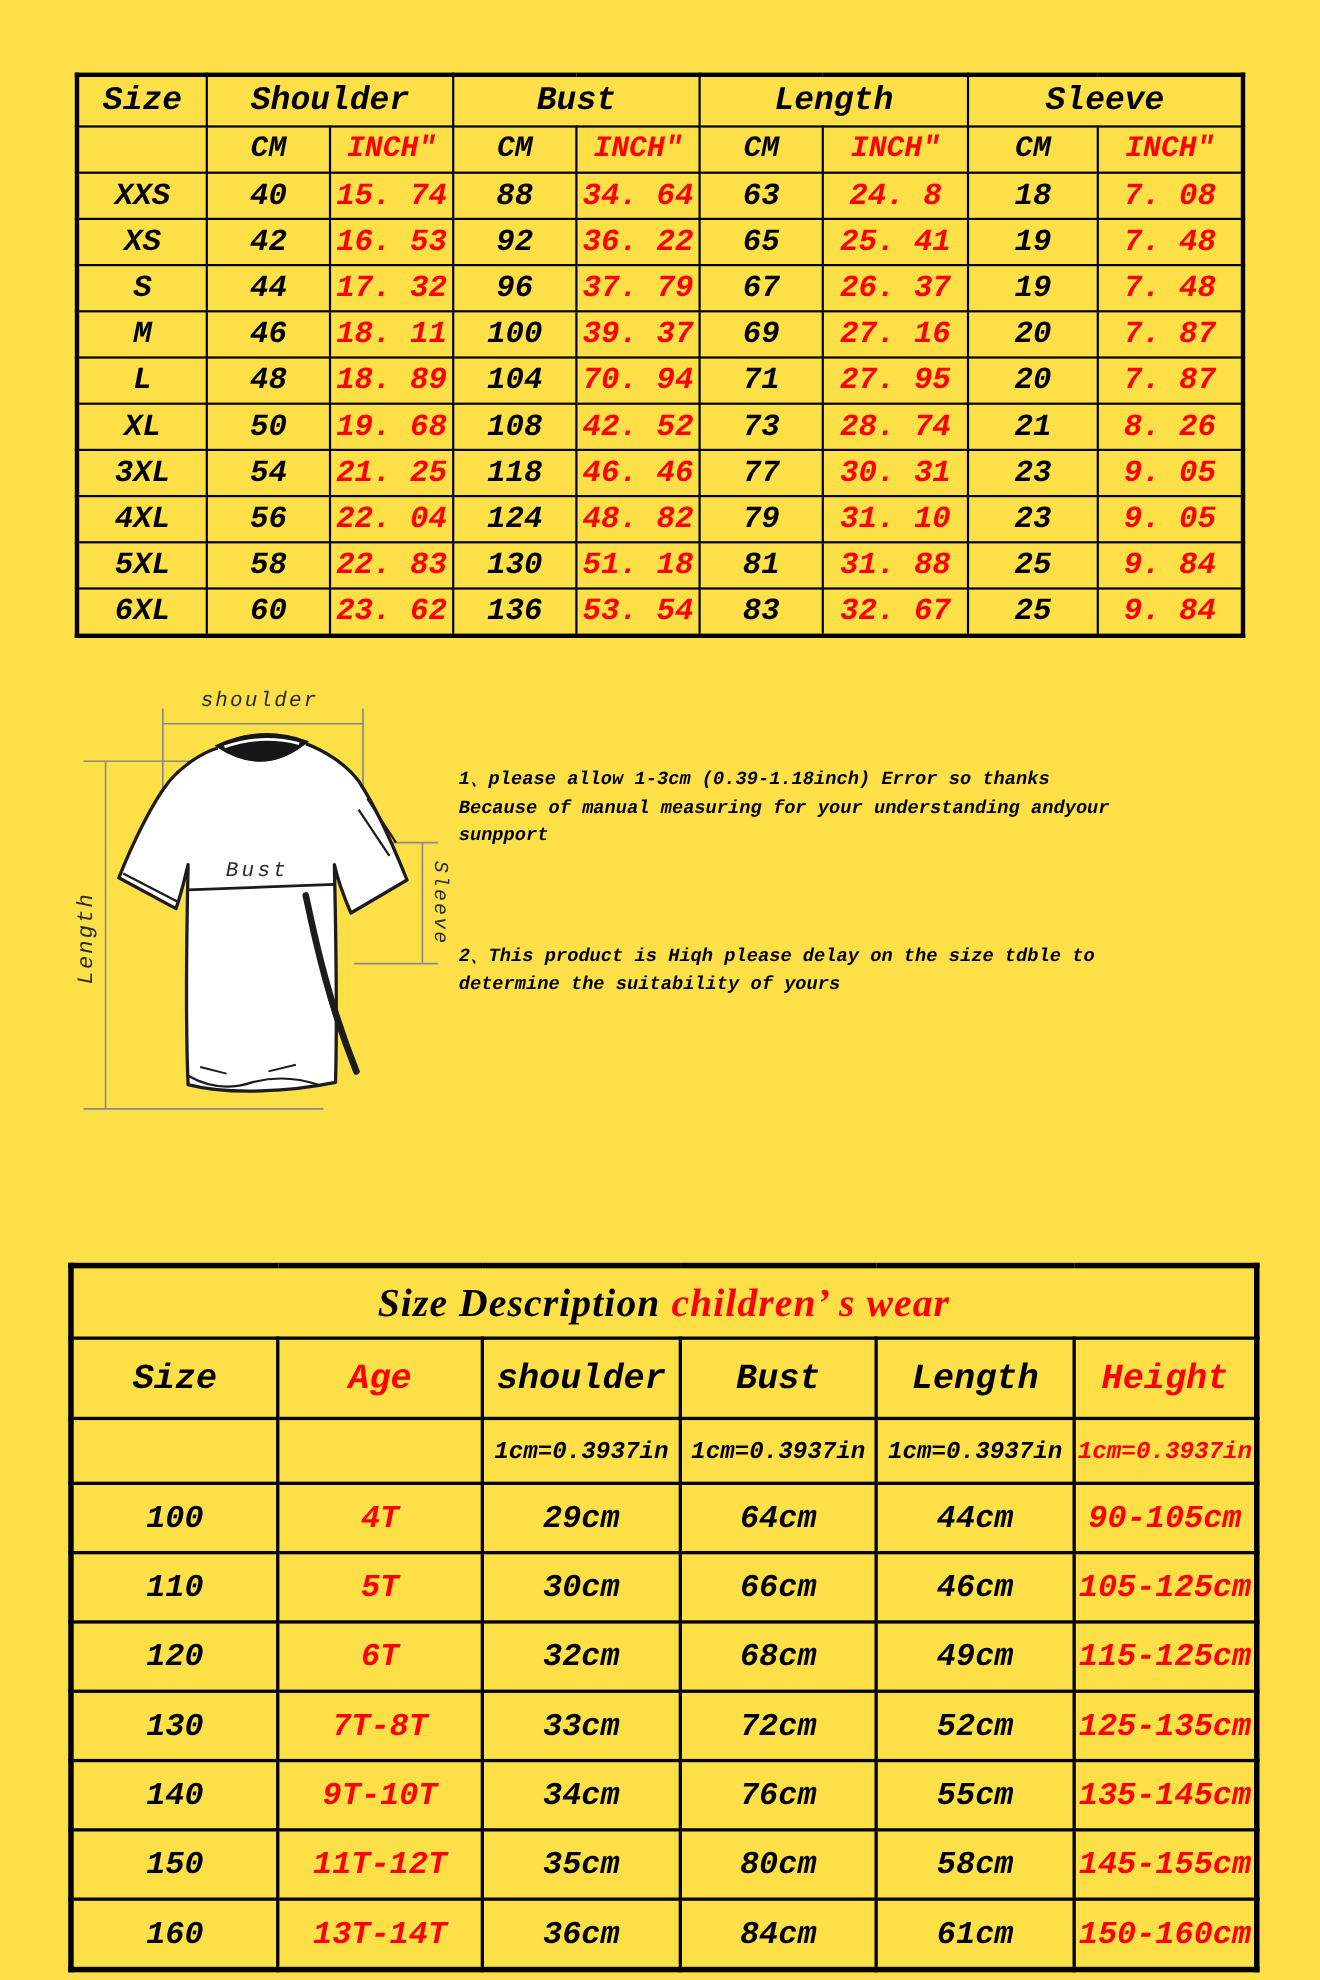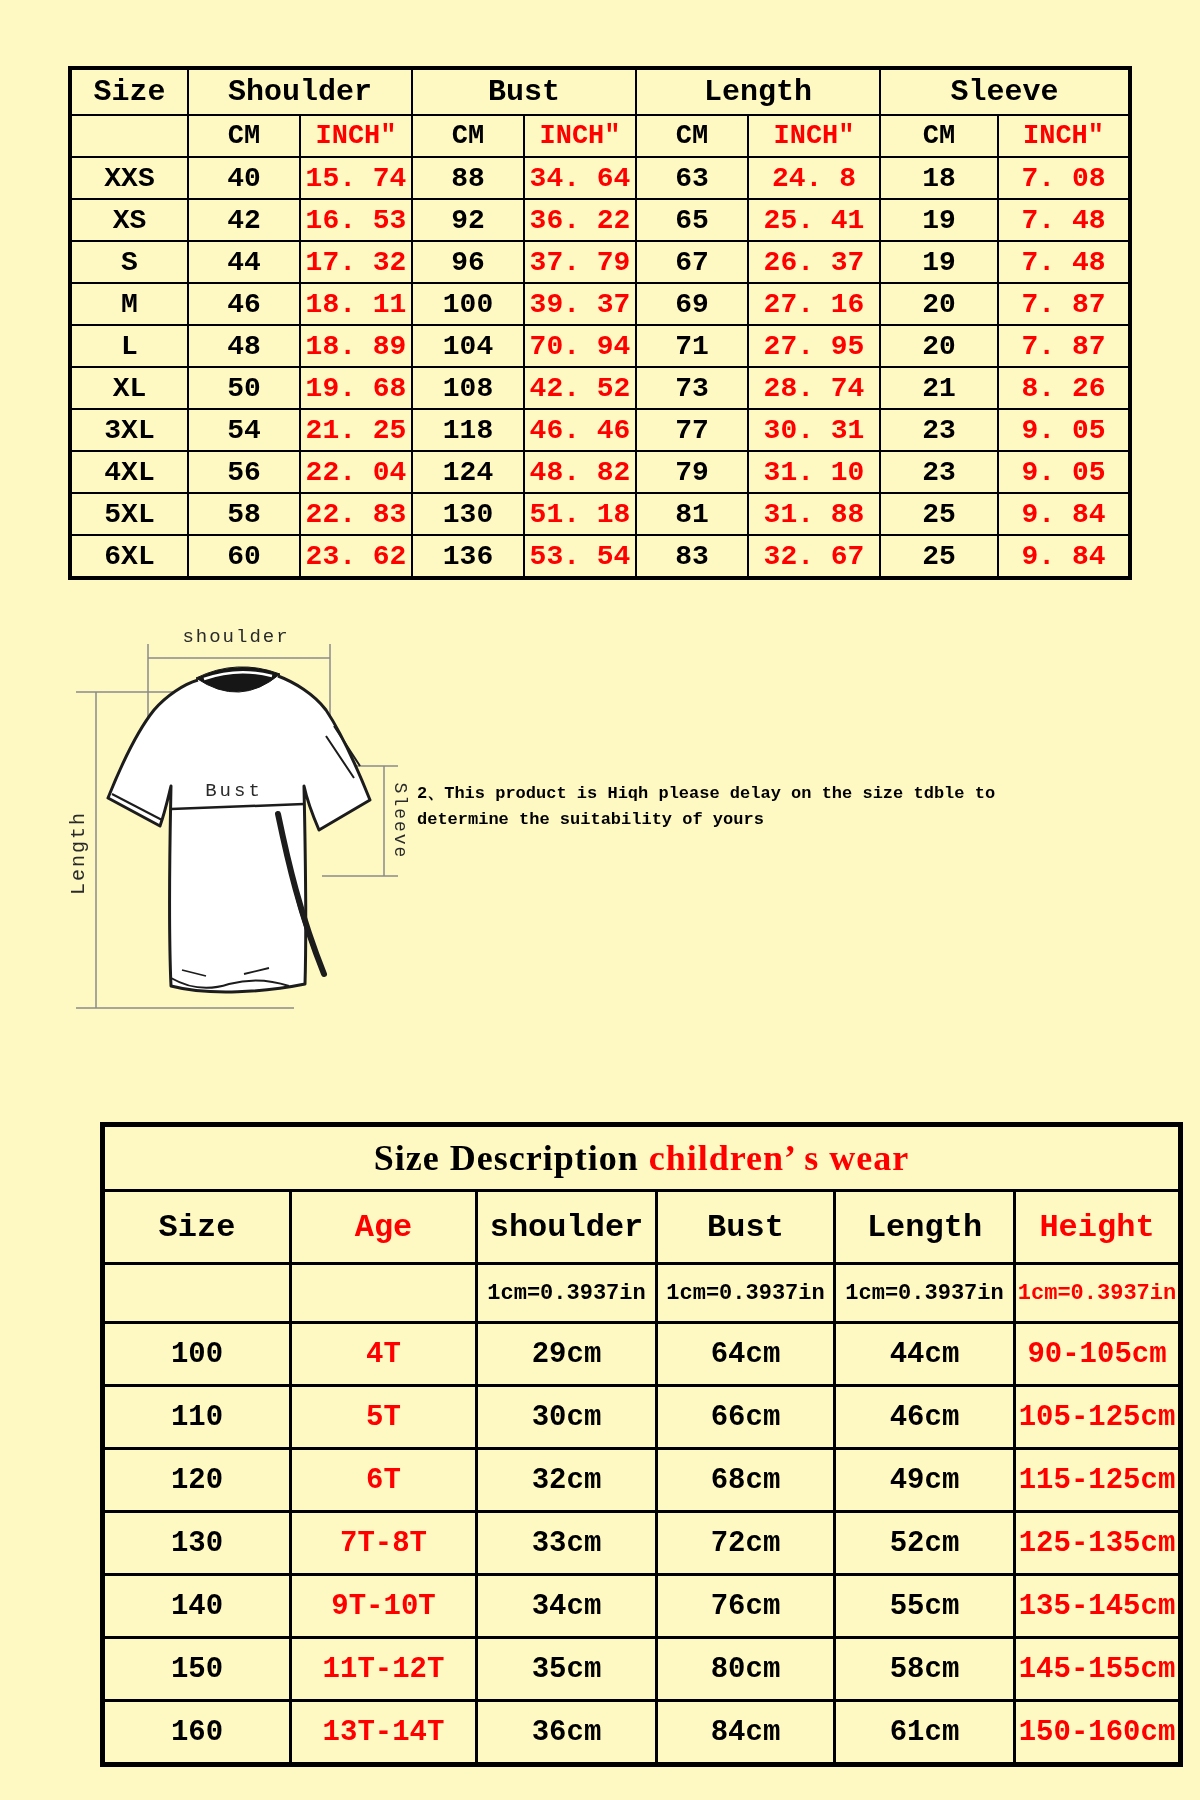--- a/index.html
+++ b/index.html
@@ -1,17 +1,17 @@
 <!DOCTYPE html>
 <html><head>
 <meta charset="utf-8">
 <style>
   html,body{margin:0;padding:0;background:#fff;}
-  .page{position:relative;width:1200px;height:1800px;background:#fef9c3;overflow:hidden;
-        font-family:"Liberation Mono","DejaVu Sans Mono",monospace;color:#000;}
+  .page{position:relative;width:1200px;height:1800px;background:#fde047;overflow:hidden;
+        font-family:"Liberation Mono","DejaVu Sans Mono",monospace;color:#000;font-style:italic;}
   table{border-collapse:collapse;table-layout:fixed;}
   .red{color:#fe0000;}
 
   
   .adult{position:absolute;left:68px;top:66px;width:1060px;border:4px solid #000;}
   .adult th,.adult td{border:2px solid #000;text-align:center;vertical-align:middle;
         padding:0;font-weight:700;overflow:hidden;}
   .adult thead tr.groups th{height:44px;font-size:30px;}
   .adult thead tr.units th{height:40px;font-size:27px;}
   .adult tbody td{height:40px;font-size:28px;}
@@ -19,21 +19,21 @@
   
   .figure{position:absolute;left:64px;top:618px;width:350px;height:424px;}
   .figure text{font-family:"Liberation Mono","DejaVu Sans Mono",monospace;fill:#2a2a2a;}
 
   
   .notes{position:absolute;left:417px;top:697px;width:640px;}
   .note{margin:0;font-size:17px;font-weight:700;line-height:1.5;white-space:pre-line;color:#000;}
   .note-2{margin-top:84px;}
 
   
-  .kids{position:absolute;left:62px;top:1122px;width:1078px;border:5px solid #000;margin-left:38px;}
+  .kids{position:absolute;left:62px;top:1148px;width:1078px;border:5px solid #000;}
   .kids th,.kids td{border:3px solid #000;text-align:center;vertical-align:middle;
         padding:0;font-weight:700;overflow:hidden;}
   .kids th.title-cell{height:62px;font-family:"Liberation Serif","DejaVu Serif",serif;
         font-size:36px;letter-spacing:1px;}
   .kids th.title-cell .tblack{margin-right:10px;}
   .kids thead tr.cols th{height:70px;font-size:32px;}
   .kids thead tr.conv td{height:56px;font-size:22px;}
   .kids tbody td{height:60px;font-size:29px;}
 </style>
 </head>
@@ -213,20 +213,23 @@
       <path d="M107,360 Q135,376 165,366 Q195,358 225,368" stroke="#1c1c1c" stroke-width="2" fill="none"></path>
       <path d="M118,352 L142,358 M180,356 L205,350" stroke="#1c1c1c" stroke-width="1.8" fill="none"></path>
     </g>
     <text x="172" y="24" text-anchor="middle" font-size="19" letter-spacing="2">shoulder</text>
     <text x="170" y="178" text-anchor="middle" font-size="19" letter-spacing="3">Bust</text>
     <text x="20" y="235" text-anchor="middle" font-size="20" letter-spacing="2" transform="rotate(-90,20,235)">Length</text>
     <text x="331" y="203" text-anchor="middle" font-size="18" letter-spacing="2" transform="rotate(90,331,203)">Sleeve</text>
   </svg>
 
   <div class="notes">
+    <p class="note note-1">1、please allow 1-3cm (0.39-1.18inch) Error so thanks
+Because of manual measuring for your understanding andyour
+sunpport</p>
     <p class="note note-2">2、This product is Hiqh please delay on the size tdble to
 determine the suitability of yours</p>
   </div>
 
   <table class="kids">
     <colgroup>
       <col style="width:188px">
         <col style="width:186px">
         <col style="width:180px">
       <col style="width:178px">

